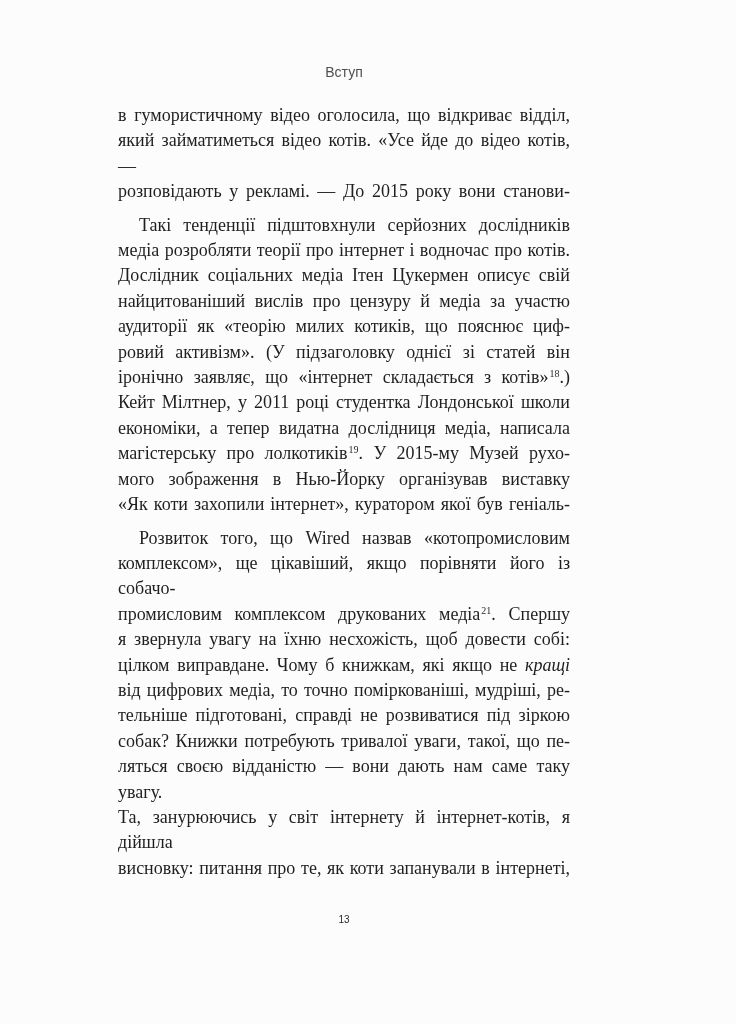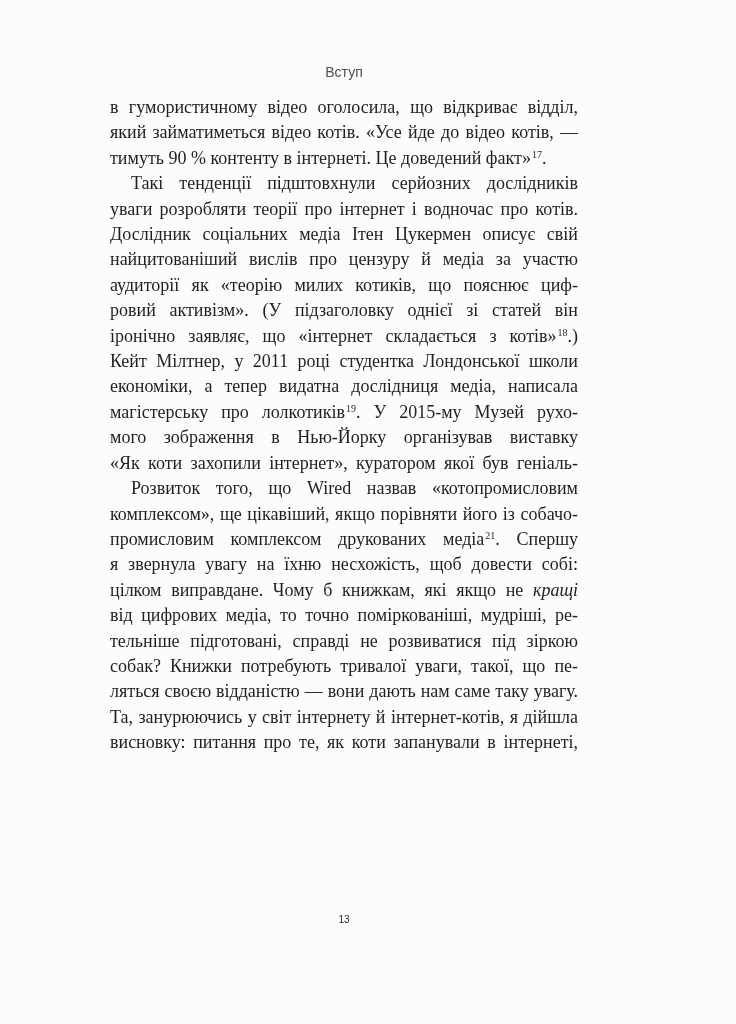--- a/index.html
+++ b/index.html
@@ -30,21 +30,21 @@
   .text-block {
     position: absolute;
     top: 95px;
     left: 110px;
     width: 468px;
     font-family: "Liberation Serif", serif;
     font-size: 18px;
     line-height: 25.4px;
     color: #1f1f1f;
   }
-  .para { margin: 0; }
+  .para { margin: 8px; }
   .line {
     text-align: justify;
     text-align-last: justify;
   }
   .line.last {
     text-align-last: left;
   }
   .para.indent .line:first-child {
     text-indent: 21px;
   }
@@ -72,25 +72,25 @@
 </head>
 <body>
 
 <div class="page">
   <div class="running-head">Вступ</div>
 
   <div class="text-block" id="text-block">
       <div class="para">
         <div class="line">в гумористичному відео оголосила, що відкриває відділ,</div>
         <div class="line">який займатиметься відео котів. «Усе йде до відео котів, —</div>
-        <div class="line last">тимуть 90 % контенту в інтернеті. Це доведений факт»<sup>17</sup>.</div>
+        <div class="line">розповідають у рекламі. — До 2015 року вони станови-</div>
       </div>
       <div class="para indent">
         <div class="line">Такі тенденції підштовхнули серйозних дослідників</div>
-        <div class="line">уваги розробляти теорії про інтернет і водночас про котів.</div>
+        <div class="line">медіа розробляти теорії про інтернет і водночас про котів.</div>
         <div class="line">Дослідник соціальних медіа Ітен Цукермен описує свій</div>
         <div class="line">найцитованіший вислів про цензуру й медіа за участю</div>
         <div class="line">аудиторії як «теорію милих котиків, що пояснює циф-</div>
         <div class="line">ровий активізм». (У підзаголовку однієї зі статей він</div>
         <div class="line">іронічно заявляє, що «інтернет складається з котів»<sup>18</sup>.)</div>
         <div class="line">Кейт Мілтнер, у 2011 році студентка Лондонської школи</div>
         <div class="line">економіки, а тепер видатна дослідниця медіа, написала</div>
         <div class="line">магістерську про лолкотиків<sup>19</sup>. У 2015-му Музей рухо-</div>
         <div class="line">мого зображення в Нью-Йорку організував виставку</div>
         <div class="line">«Як коти захопили інтернет», куратором якої був геніаль-</div>

